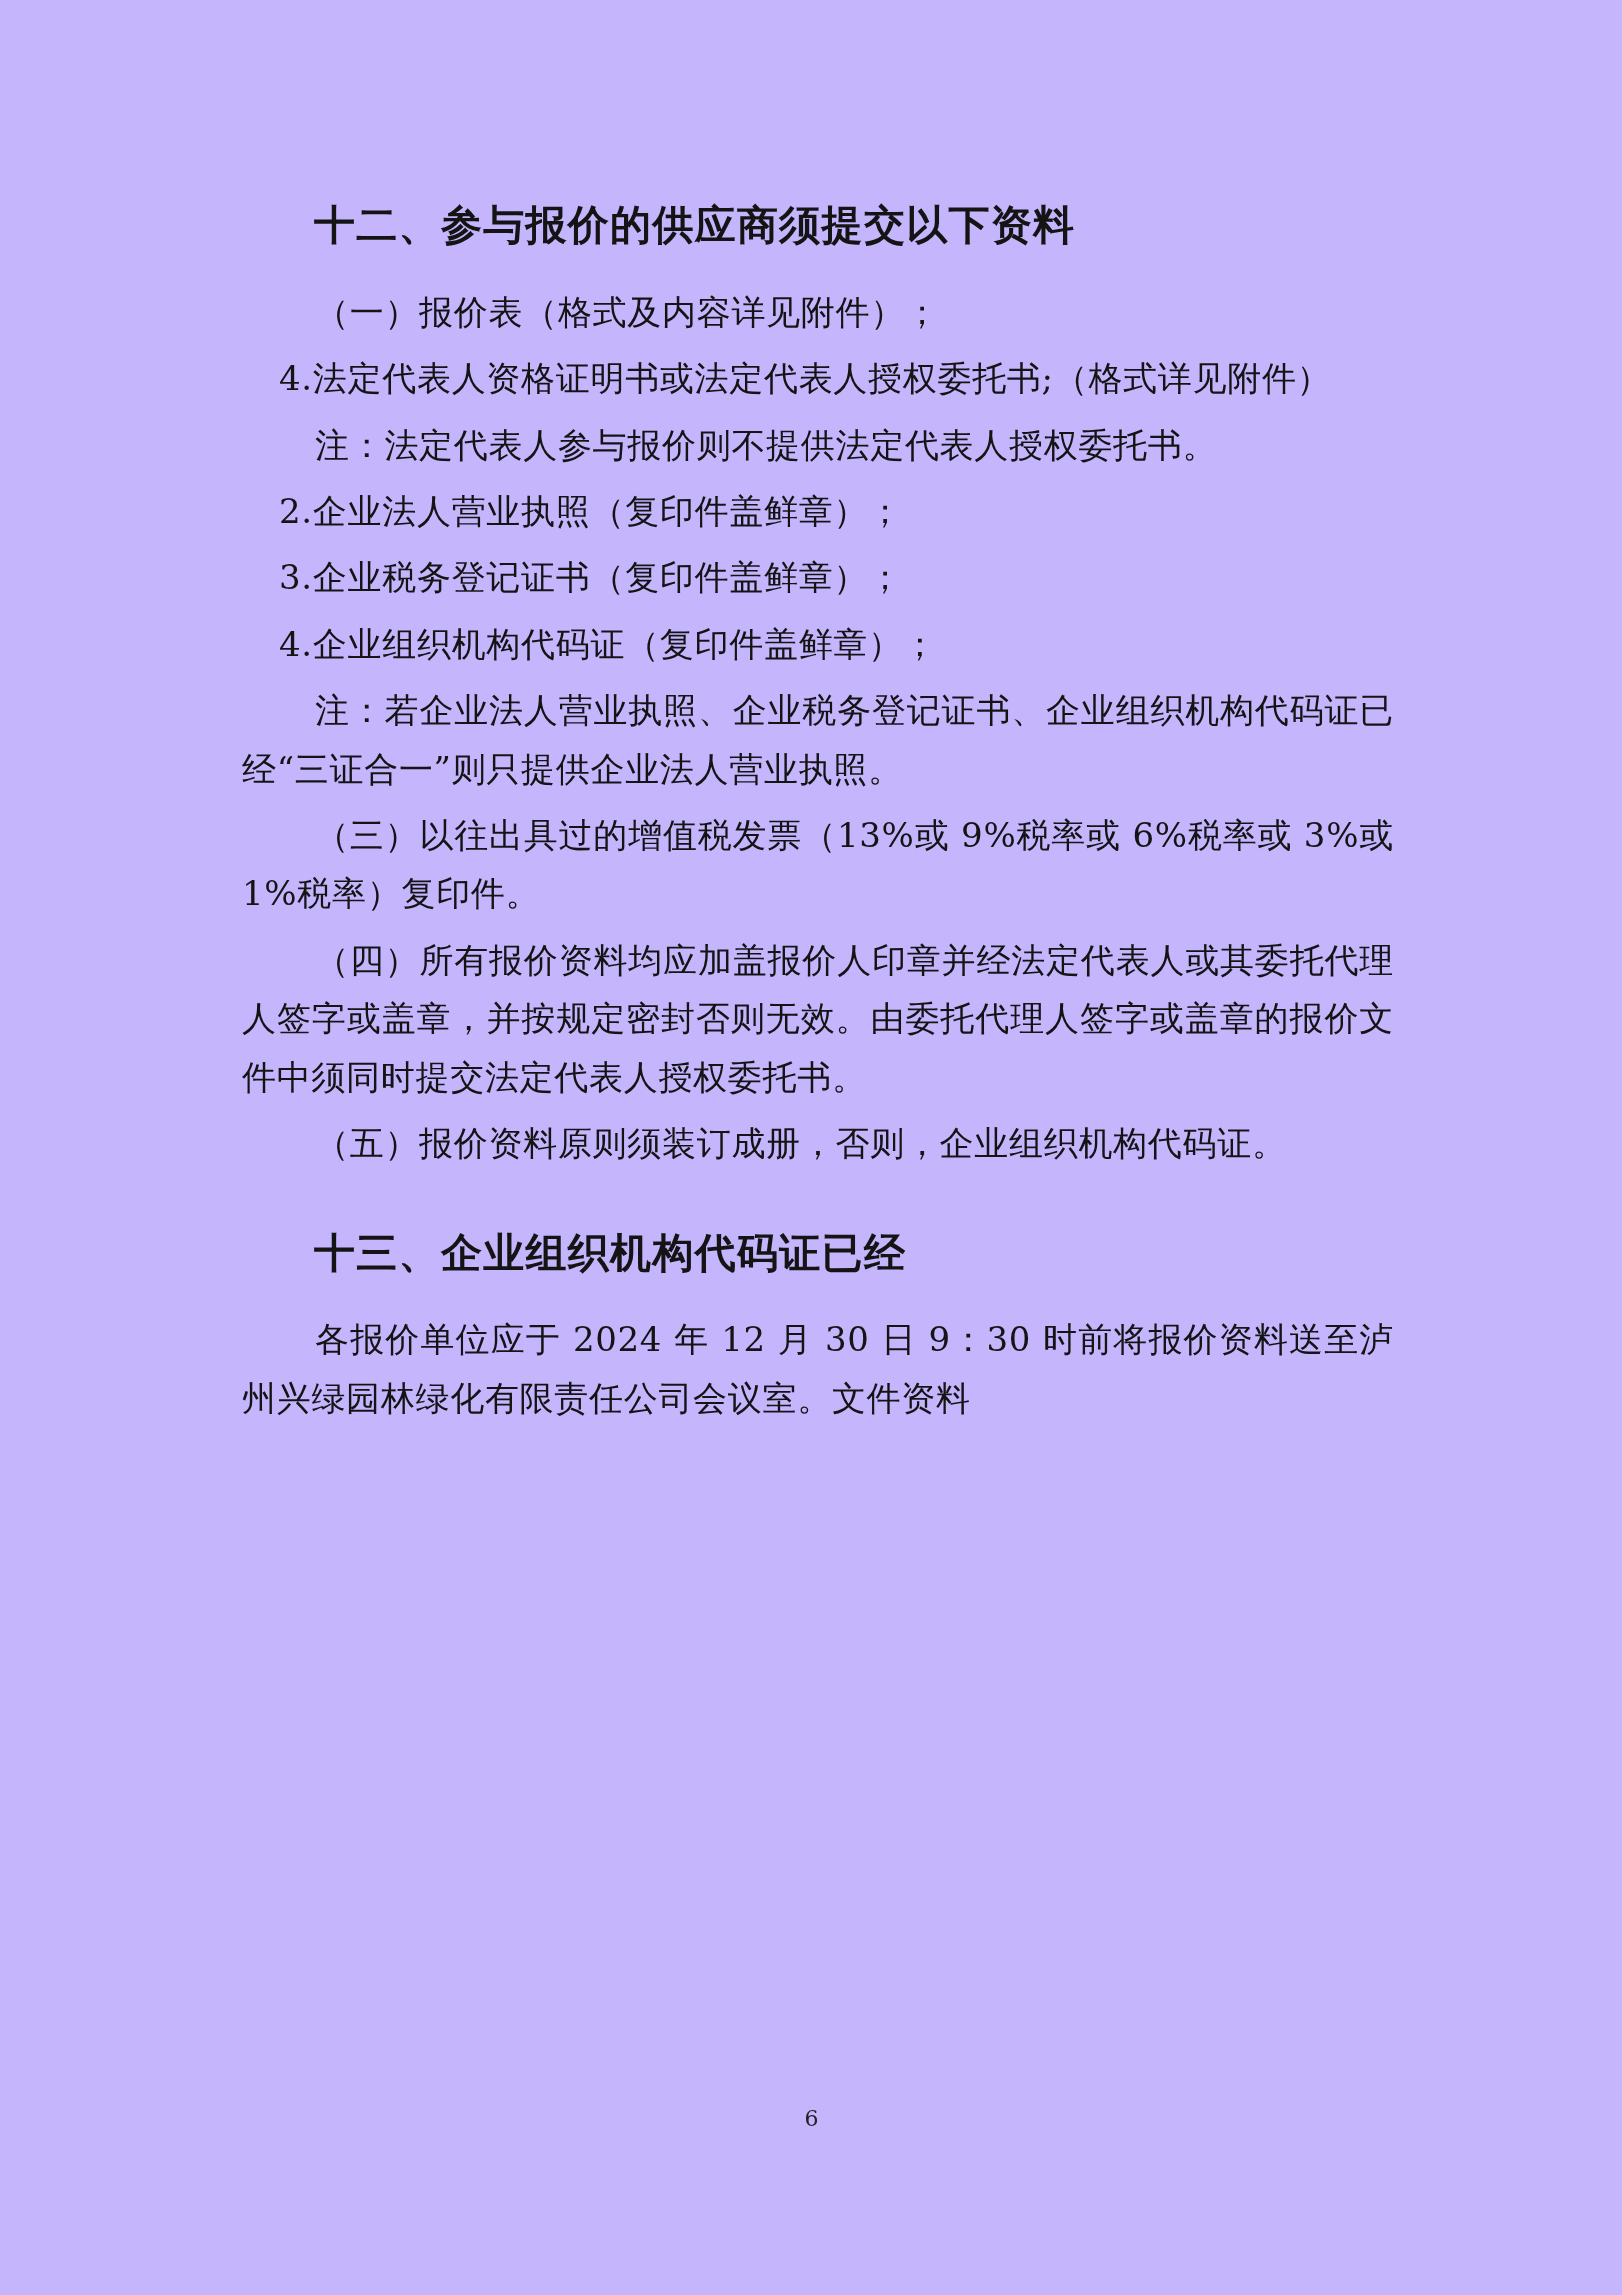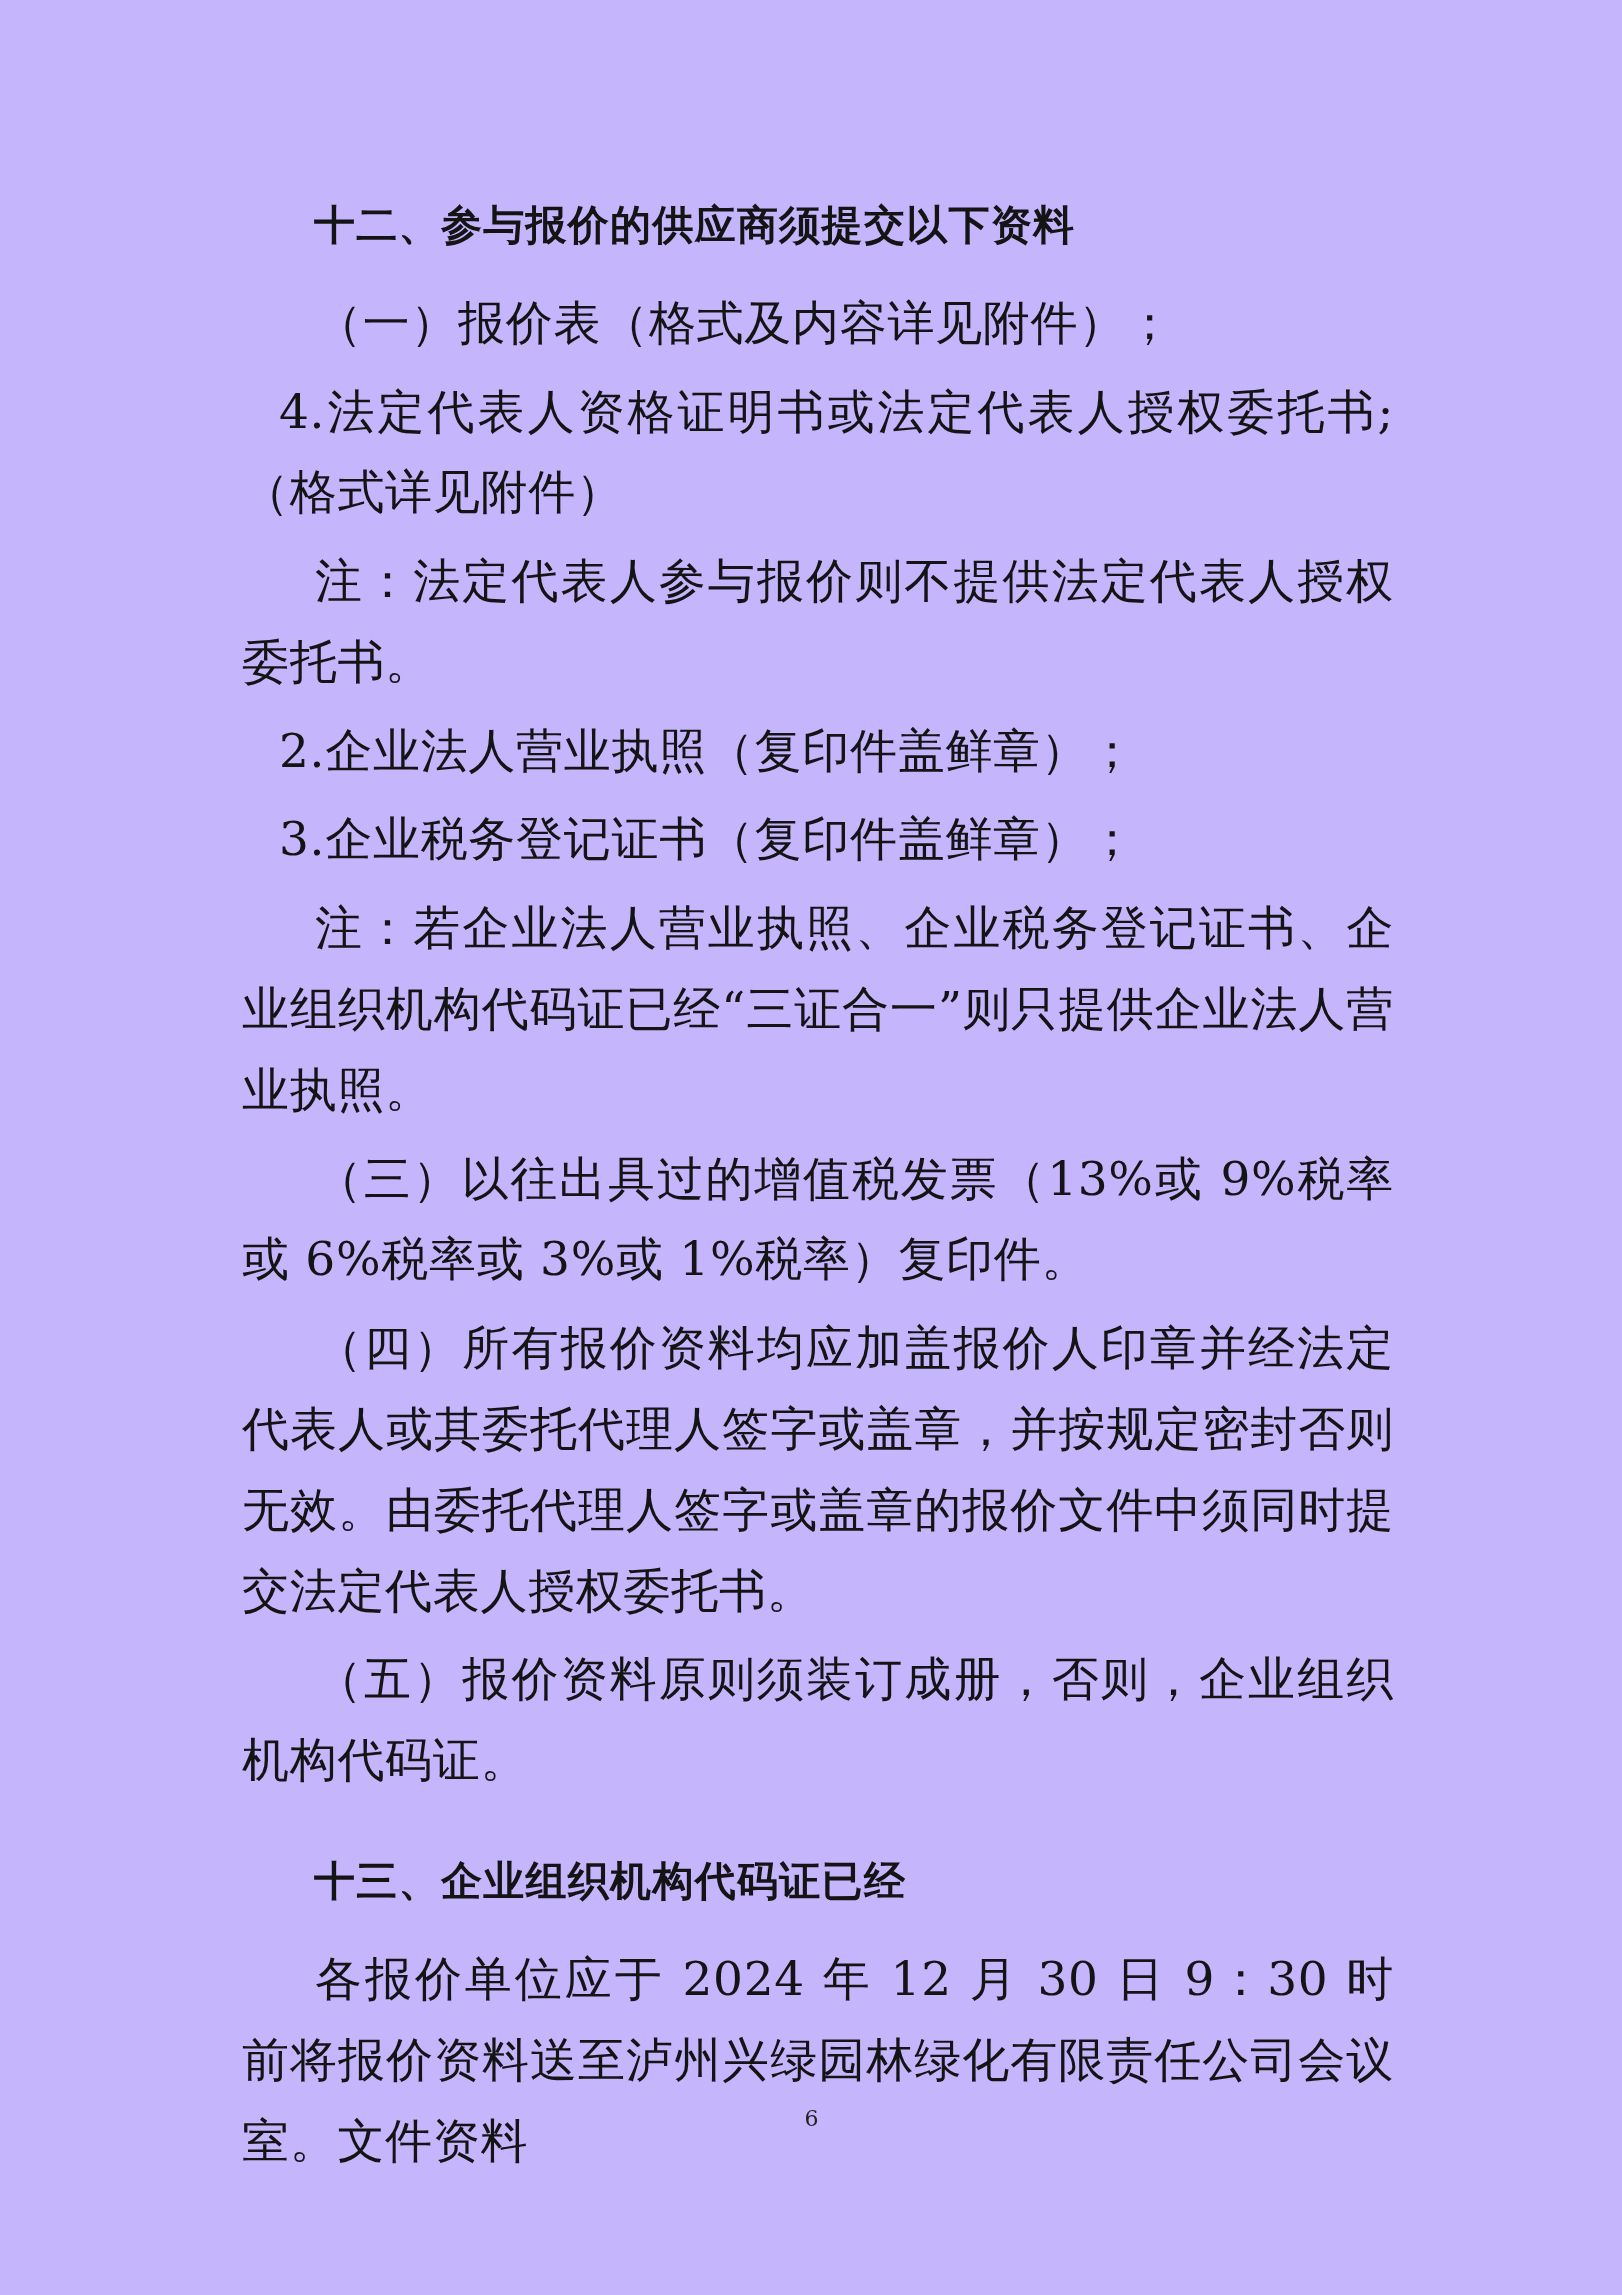--- a/index.html
+++ b/index.html
@@ -32,21 +32,21 @@
     letter-spacing: 1.3px;
     margin: 0 0 27.5px 0;
     padding-left: 72px;
     line-height: 1.45;
     font-family: "DejaVu Serif", "Liberation Serif", serif;
   }
   .heading.second {
     margin-top: 51px;
   }
   .para {
-    font-size: 47px;
+    font-size: 34px;
     line-height: 1.72;
     margin: 0 0 7.9px 0;
     text-align: justify;
     text-justify: inter-ideograph;
     letter-spacing: 0.7px;
   }
   .indent2 {
     text-indent: 73px;
   }
   .indent1 {
@@ -72,20 +72,21 @@
 <div class="page">
   <div class="content">
 
     <h2 class="heading">十二、参与报价的供应商须提交以下资料</h2>
 
     <p class="para indent2">（一）报价表（格式及内容详见附件）；</p>
     <p class="para indent1">4.法定代表人资格证明书或法定代表人授权委托书;（格式详见附件）</p>
     <p class="para indent-note">注：法定代表人参与报价则不提供法定代表人授权委托书。</p>
     <p class="para indent1">2.企业法人营业执照（复印件盖鲜章）；</p>
     <p class="para indent1">3.企业税务登记证书（复印件盖鲜章）；</p>
+    <p class="para indent1">4.企业组织机构代码证（复印件盖鲜章）；</p>
     <p class="para indent-note">注：若企业法人营业执照、企业税务登记证书、企业组织机构代码证已经“三证合一”则只提供企业法人营业执照。</p>
     <p class="para indent2">（三）以往出具过的增值税发票（13%或 9%税率或 6%税率或 3%或 1%税率）复印件。</p>
     <p class="para indent2">（四）所有报价资料均应加盖报价人印章并经法定代表人或其委托代理人签字或盖章，并按规定密封否则无效。由委托代理人签字或盖章的报价文件中须同时提交法定代表人授权委托书。</p>
     <p class="para indent2">（五）报价资料原则须装订成册，否则，企业组织机构代码证。</p>
 
     <h2 class="heading second">十三、企业组织机构代码证已经</h2>
 
     <p class="para indent2">各报价单位应于 2024 年 12 月 30 日 9：30 时前将报价资料送至泸州兴绿园林绿化有限责任公司会议室。文件资料</p>
 
   </div>

